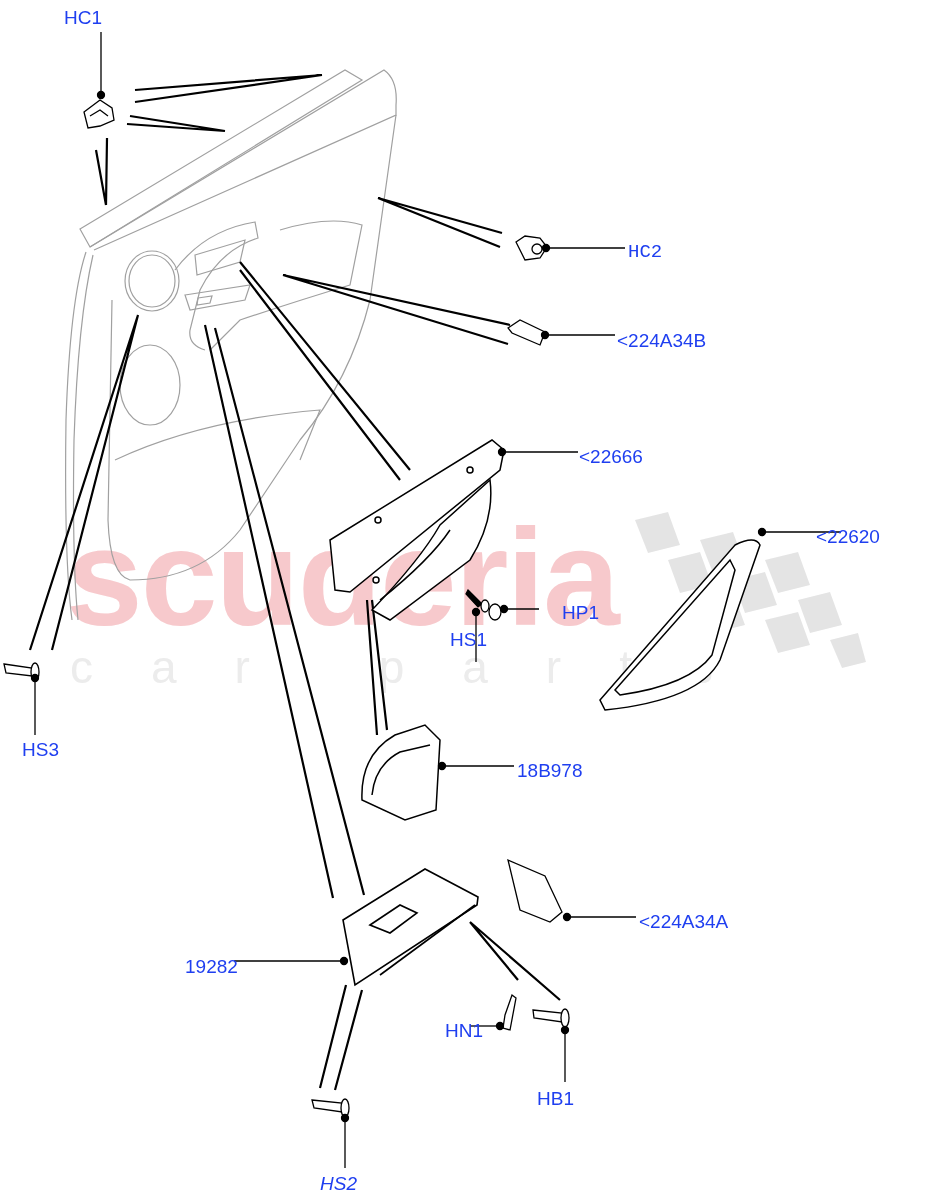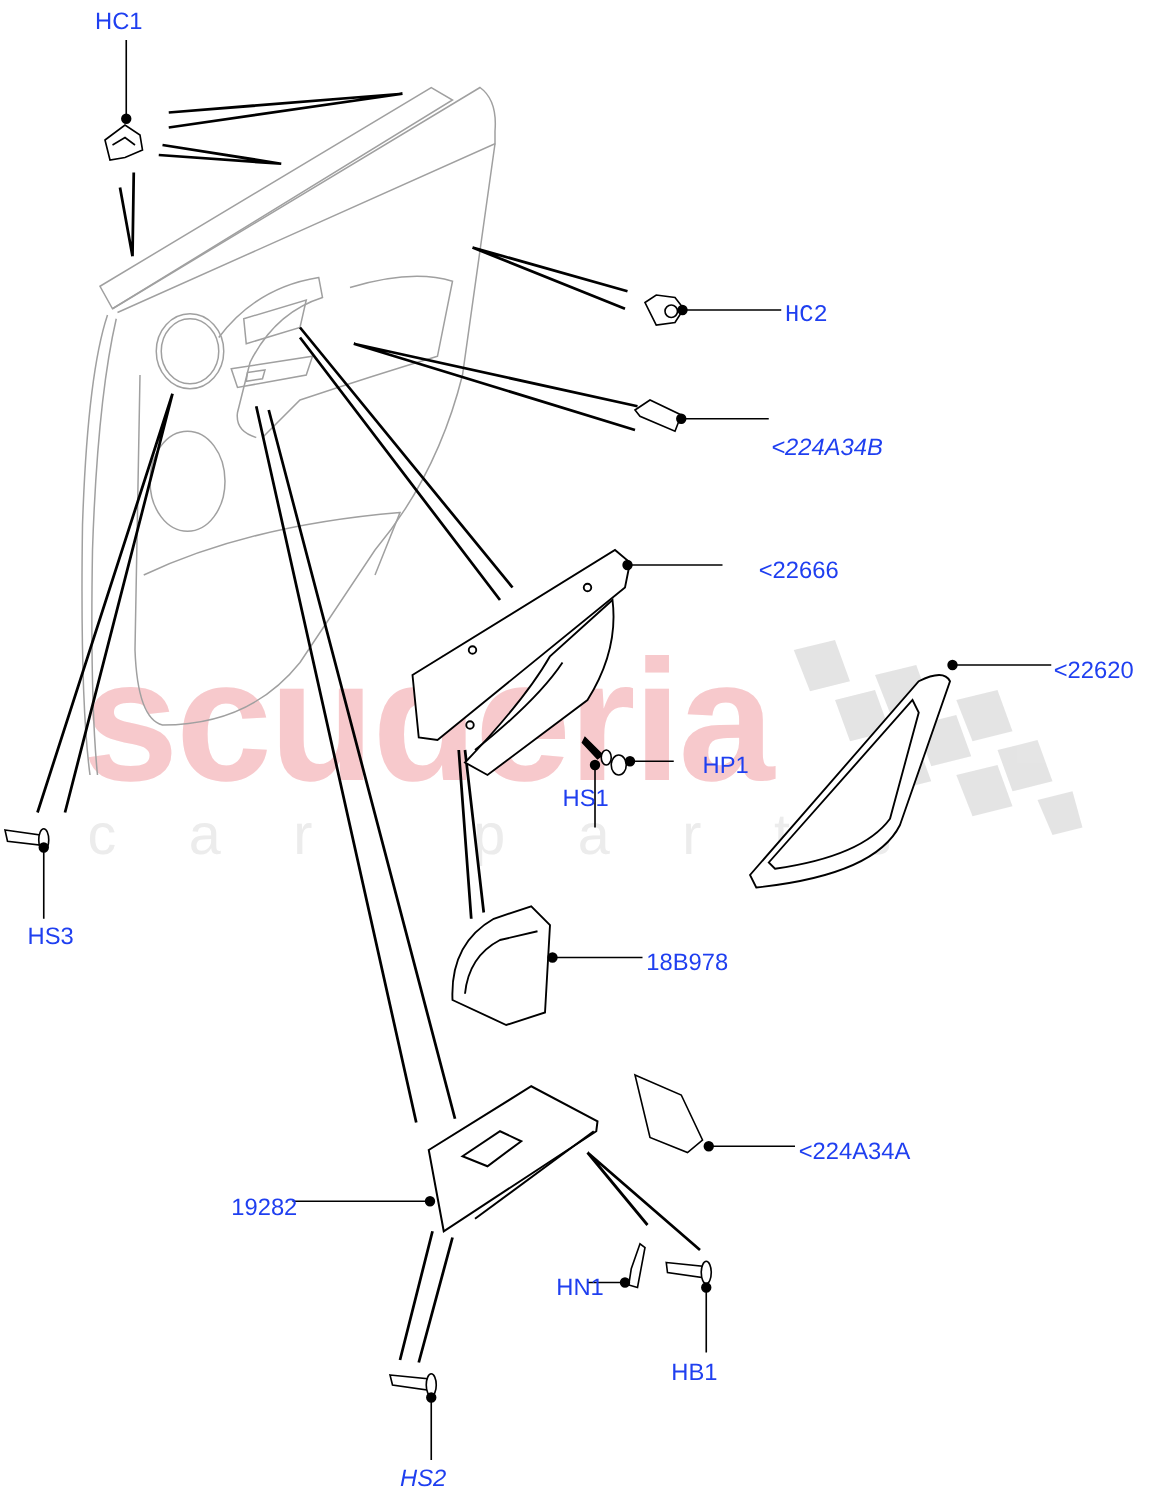--- a/index.html
+++ b/index.html
@@ -154,25 +154,25 @@
         <circle cx="344" cy="961" r="3.5"></circle>
       <line x1="470" y1="1026" x2="500" y2="1026"></line>
         <circle cx="500" cy="1026" r="3.5"></circle>
       <line x1="565" y1="1030" x2="565" y2="1082"></line>
         <circle cx="565" cy="1030" r="3.5"></circle>
       <line x1="345" y1="1118" x2="345" y2="1168"></line>
         <circle cx="345" cy="1118" r="3.5"></circle>
     </g>
   </svg>
 
-  <div class="lbl" style="left:76px;top:8px;">HC1</div>
+  <div class="lbl" style="left:64px;top:8px;">HC1</div>
   <div class="lbl" style="left:628px;top:242px;font-family:Liberation Mono, monospace;">HC2</div>
-  <div class="lbl" style="left:617px;top:349px;font-style:italic;">&lt;224A34B</div>
-  <div class="lbl" style="left:579px;top:447px;margin-left:28px;">&lt;22666</div>
-  <div class="lbl" style="left:843px;top:527px;text-align:center;">&lt;22620</div>
+  <div class="lbl" style="left:617px;top:331px;">&lt;224A34B</div>
+  <div class="lbl" style="left:579px;top:447px;">&lt;22666</div>
+  <div class="lbl" style="left:816px;top:527px;text-align:center;">&lt;22620</div>
   <div class="lbl" style="left:562px;top:603px;">HP1</div>
   <div class="lbl" style="left:450px;top:630px;">HS1</div>
   <div class="lbl" style="left:22px;top:740px;">HS3</div>
   <div class="lbl" style="left:517px;top:761px;">18B978</div>
   <div class="lbl" style="left:639px;top:912px;">&lt;224A34A</div>
   <div class="lbl" style="left:185px;top:957px;">19282</div>
   <div class="lbl" style="left:445px;top:1021px;">HN1</div>
   <div class="lbl" style="left:537px;top:1089px;text-align:center;">HB1</div>
   <div class="lbl" style="left:320px;top:1174px;font-style:italic;">HS2</div>
 </div>

